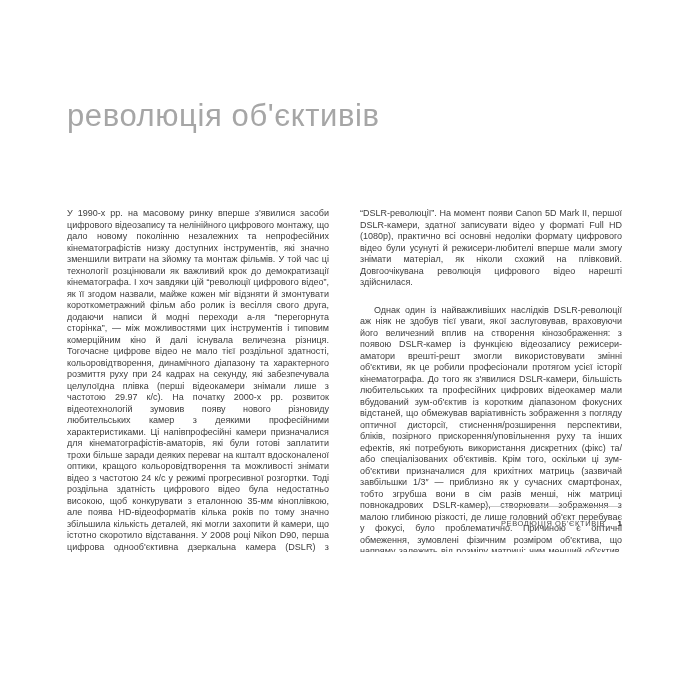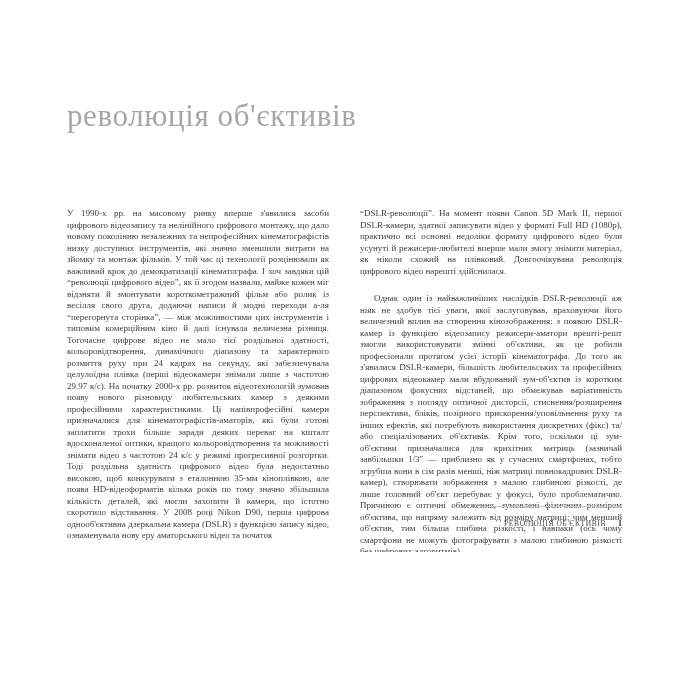--- a/index.html
+++ b/index.html
@@ -6,21 +6,21 @@
     margin: 0;
     padding: 0;
     background: #ffffff;
   }
   .page {
     position: relative;
     width: 688px;
     height: 552px;
     background: #ffffff;
     overflow: hidden;
-    font-family: Liberation Serif, serif;
+    font-family: Liberation Sans, sans-serif;
   }
   .title {
     position: absolute;
     left: 67px;
     top: 98px;
     margin: 0;
     font-size: 31px;
     font-weight: 300;
     letter-spacing: 0.6px;
     color: #a6a6a6;

